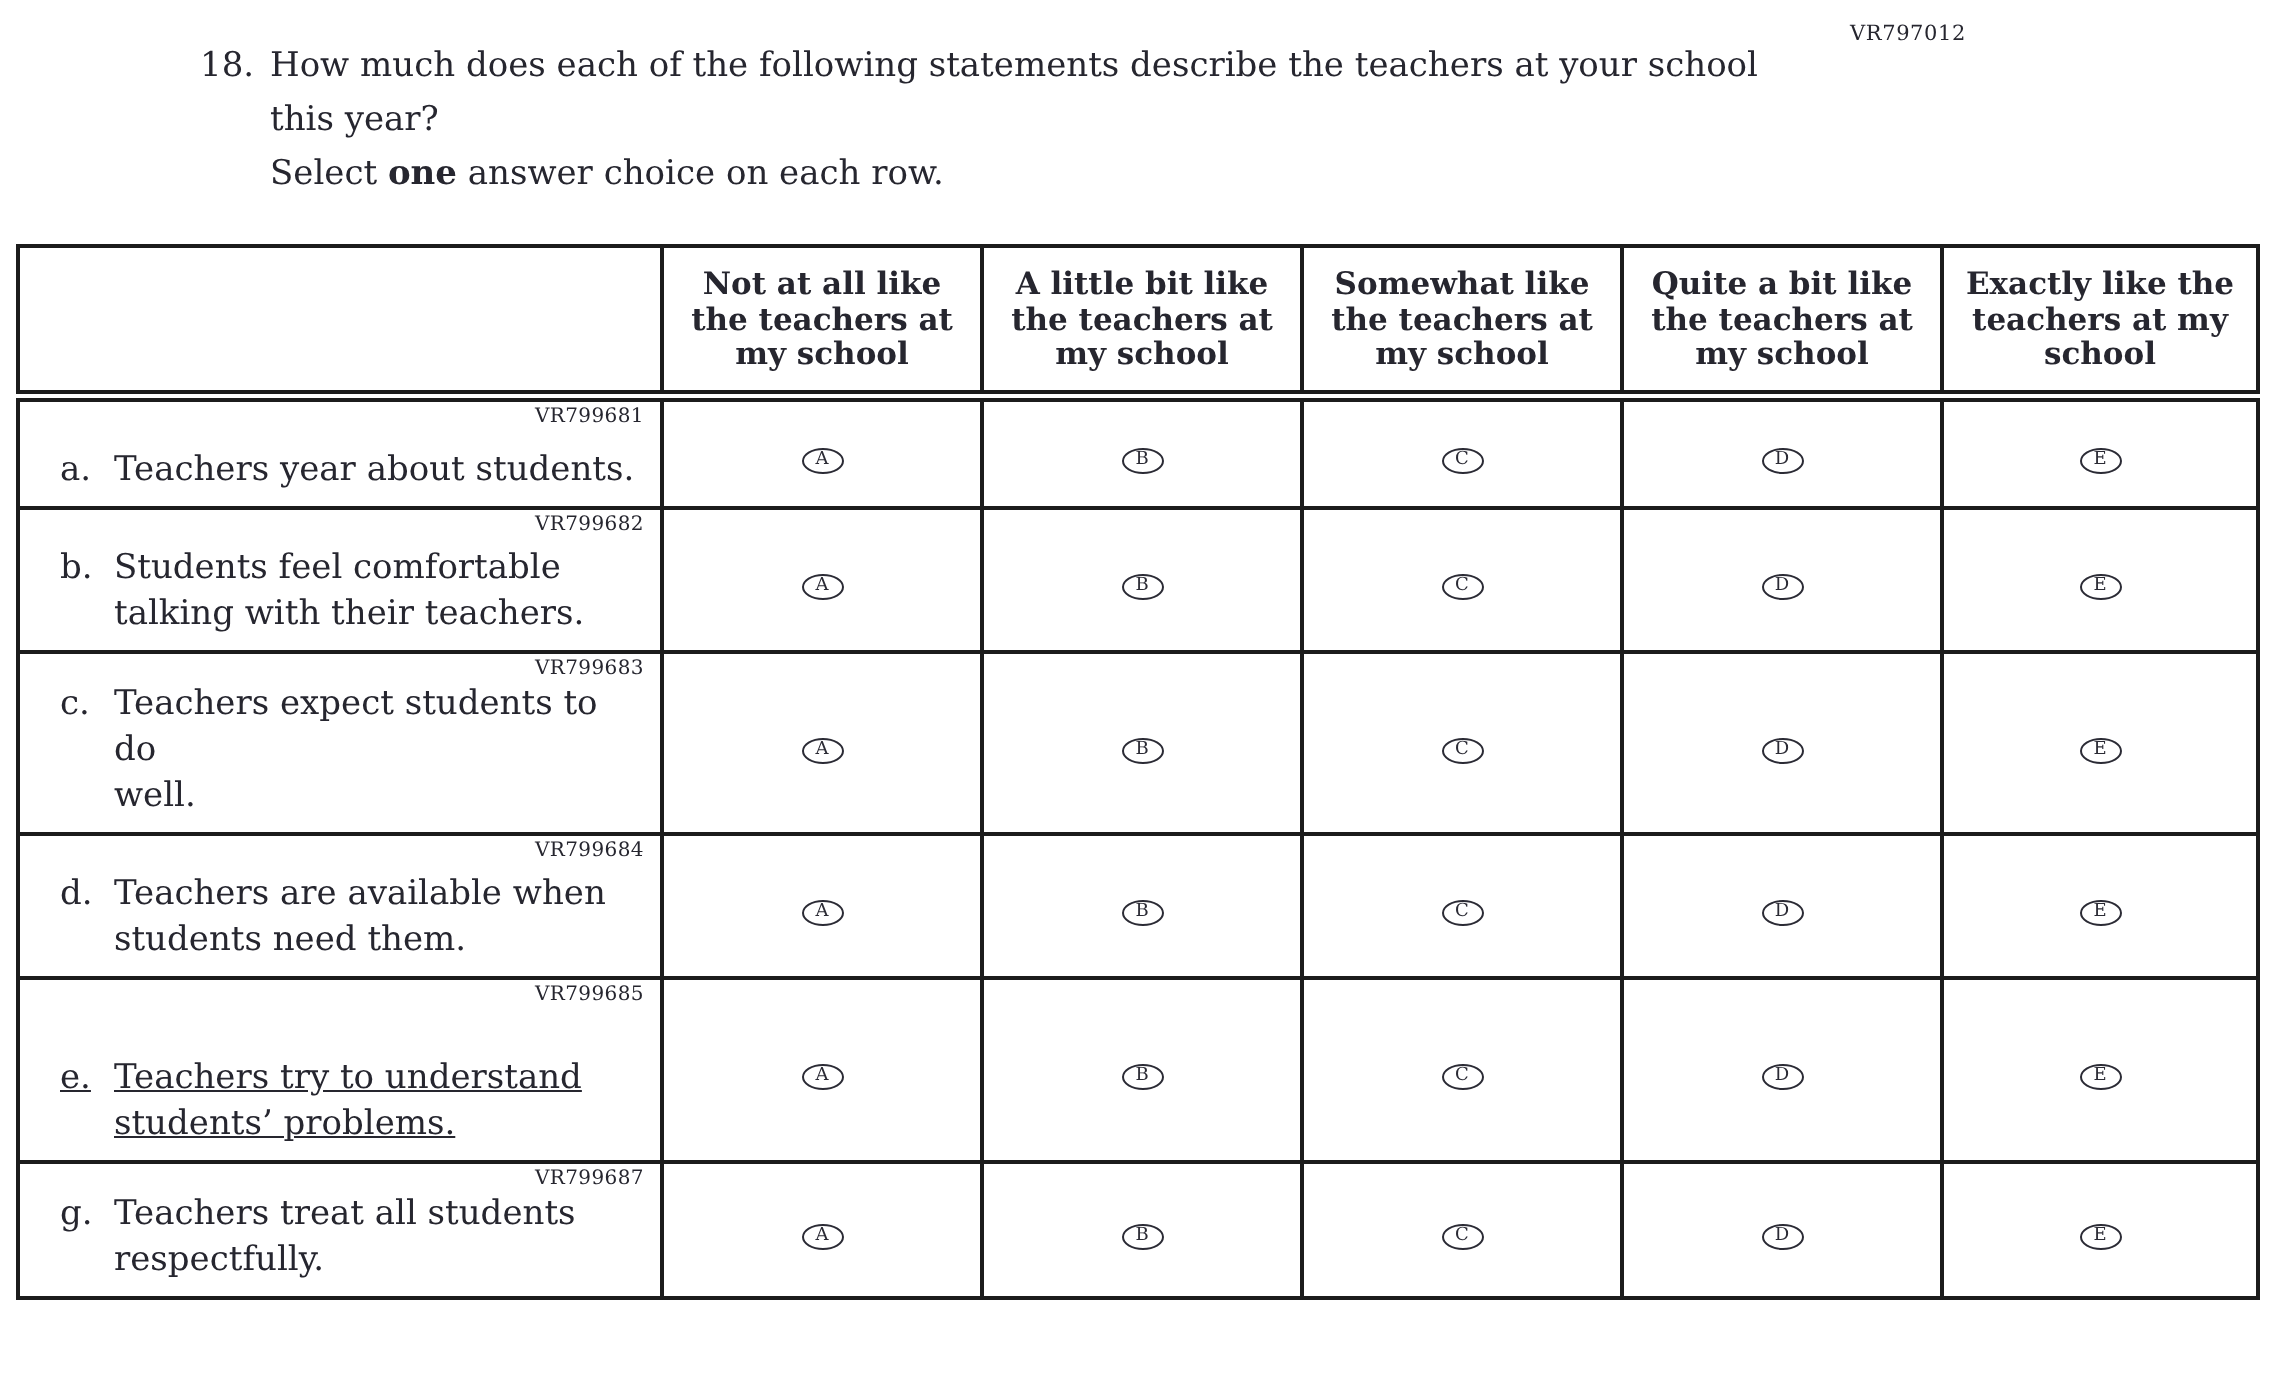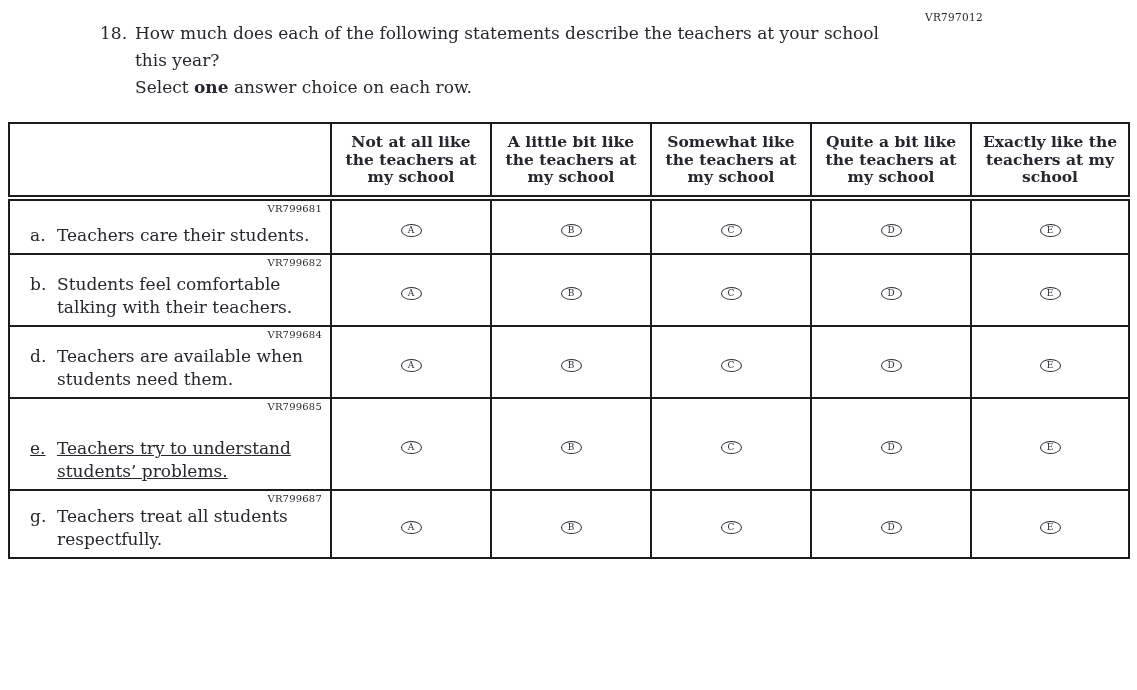--- a/index.html
+++ b/index.html
@@ -92,35 +92,49 @@
       <th>Quite a bit like<br>the teachers at<br>my school</th>
       <th>Exactly like the<br>teachers at my<br>school</th>
     </tr>
   </thead>
   <tbody id="grid-body">
       <tr style="height: 56px; border-radius: 21px;">
         <td class="stmt-cell">
           <span class="vr">VR799681</span>
           <div class="stmt">
             <span class="letter">a.</span>
-            <span class="stext">Teachers care their students.</span>
+            <span class="stext">Teachers year about students.</span>
           </div>
         </td>
         <td class="opt-cell"><span class="bubble">A</span></td>
         <td class="opt-cell"><span class="bubble">B</span></td>
         <td class="opt-cell"><span class="bubble">C</span></td>
         <td class="opt-cell"><span class="bubble">D</span></td>
         <td class="opt-cell"><span class="bubble">E</span></td>
       </tr>
       <tr style="height: 72px;">
         <td class="stmt-cell">
           <span class="vr">VR799682</span>
           <div class="stmt">
             <span class="letter">b.</span>
             <span class="stext">Students feel comfortable<br>talking with their teachers.</span>
+          </div>
+        </td>
+        <td class="opt-cell"><span class="bubble">A</span></td>
+        <td class="opt-cell"><span class="bubble">B</span></td>
+        <td class="opt-cell"><span class="bubble">C</span></td>
+        <td class="opt-cell"><span class="bubble">D</span></td>
+        <td class="opt-cell"><span class="bubble">E</span></td>
+      </tr>
+      <tr style="height: 72px;">
+        <td class="stmt-cell">
+          <span class="vr">VR799683</span>
+          <div class="stmt">
+            <span class="letter">c.</span>
+            <span class="stext">Teachers expect students to do<br>well.</span>
           </div>
         </td>
         <td class="opt-cell"><span class="bubble">A</span></td>
         <td class="opt-cell"><span class="bubble">B</span></td>
         <td class="opt-cell"><span class="bubble">C</span></td>
         <td class="opt-cell"><span class="bubble">D</span></td>
         <td class="opt-cell"><span class="bubble">E</span></td>
       </tr>
       <tr style="height: 72px; padding-left: 15px;">
         <td class="stmt-cell">

